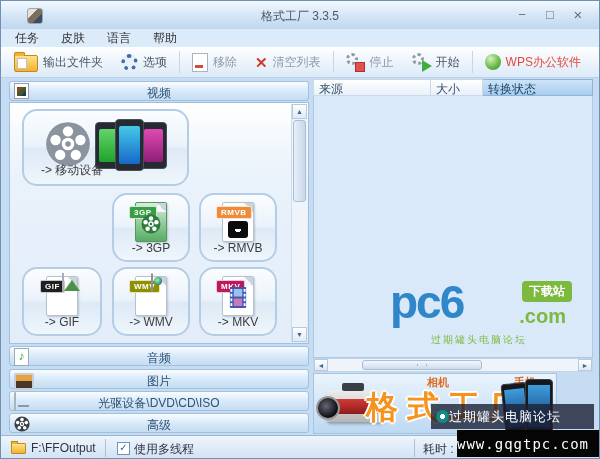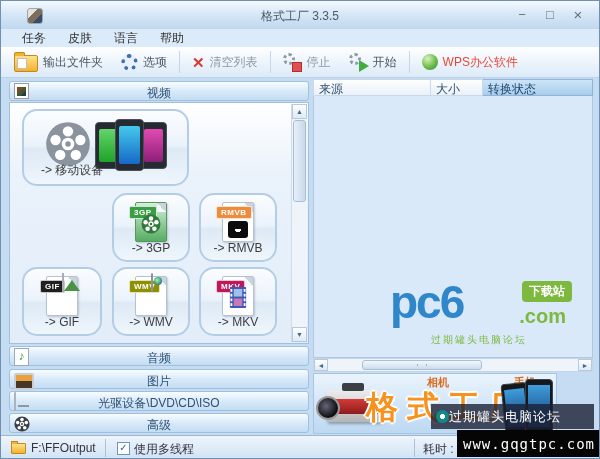--- a/index.html
+++ b/index.html
@@ -9,21 +9,21 @@
   .titlebar{position:absolute;left:0;top:0;right:0;height:28px;
             background:linear-gradient(#f3f9ff,#d8e8f7 45%,#bfd7ee);border-bottom:1px solid #a8c3dd;}
   .app-icon{position:absolute;left:26px;top:7px;width:14px;height:14px;border-radius:3px;
             background:linear-gradient(135deg,#e8e2d6 0 35%,#7a6f5d 35% 65%,#3d4c63 65%);border:1px solid #9aa6b5;}
   .win-title{position:absolute;left:0;right:0;top:7px;text-align:center;font-size:12px;color:#4c5a68;}
   .win-controls{position:absolute;right:14px;top:6px;display:flex;gap:14px;}
   .win-controls span{width:14px;text-align:center;font-size:13px;color:#6b6f75;cursor:default;line-height:15px;}
   .ctl-min::after{content:"−";} .ctl-max::after{content:"□";} .ctl-close::after{content:"×";font-size:15px;}
   
   .menubar{position:absolute;left:0;top:28px;right:0;height:18px;background:#dcebfa;
-           display:flex;align-items:center;padding-left:10px;}
+           display:flex;align-items:center;padding-left:3px;}
   .menu-item{font-size:12px;color:#333;padding:0 11px;}
   
   .toolbar{position:absolute;left:0;top:46px;right:0;height:30px;
            background:linear-gradient(#ffffff,#e9f2fb 60%,#dcebf9);border-bottom:1px solid #bcd2e8;
            display:flex;align-items:center;padding:0 4px;}
   .tb-btn{display:flex;align-items:center;gap:5px;padding:2px 9px;font-size:12px;color:#4a5866;}
   .tb-btn.dim{color:#8d9aa8;}
   .tb-sep{width:1px;height:22px;background:#c5d6e8;margin:0 3px;}
   .icon-folder{position:relative;width:22px;height:15px;background:linear-gradient(#ffe289,#f2b22f);
                border:1px solid #c08a1e;border-radius:2px;margin-top:3px;}
@@ -139,21 +139,21 @@
   .bph .scr{position:absolute;left:2px;right:2px;top:5px;bottom:5px;background:linear-gradient(#3f9ddc,#123a74);}
   .bph.a{left:0;top:6px;width:24px;height:48px;transform:rotate(-6deg);}
   .bph.b{right:2px;top:2px;width:26px;height:52px;}
   
   .wm-forum{position:absolute;left:430px;top:403px;width:163px;height:25px;z-index:40;
         background:rgba(28,33,52,.8);display:flex;align-items:center;padding-left:5px;box-sizing:border-box;}
   .wm-forum span.txt{color:#fff;font-size:13px;letter-spacing:1px;white-space:nowrap;}
   .wm-cd{width:13px;height:13px;border-radius:50%;flex:0 0 13px;
         background:radial-gradient(circle,#fff 0 25%,#0e8a8a 26% 75%,#dfe8ee 76%);}
   .wm-url{position:absolute;left:456px;top:429px;width:144px;height:27px;z-index:50;background:#050505;
-        display:flex;align-items:center;justify-content:center;}
+        display:flex;align-items:center;justify-content:flex-start;}
   .wm-url span{color:#fff;font-size:14px;letter-spacing:1px;font-family:"DejaVu Sans Mono",monospace;}
   
   .statusbar{position:absolute;left:0;right:0;top:434px;height:25px;
         background:linear-gradient(#eef5fc,#cfe1f3);border-top:1px solid #9ab8d4;}
   .sb-item{position:absolute;top:5px;font-size:12px;color:#334;white-space:nowrap;}
   .sb-folder{position:absolute;left:10px;top:7px;width:13px;height:9px;background:linear-gradient(#ffe289,#f2b22f);
         border:1px solid #c08a1e;border-radius:1px;}
   .sb-folder::before{content:"";position:absolute;left:-1px;top:-3px;width:5px;height:2px;background:#f2b22f;border:1px solid #c08a1e;border-bottom:none;}
   .sb-vsep{position:absolute;top:3px;width:1px;height:18px;background:#aac2da;}
   .sb-check{position:absolute;left:116px;top:6px;width:11px;height:11px;background:#fff;border:1px solid #6f94bd;
@@ -214,20 +214,24 @@
     <div class="tb-btn">
       <span class="icon-folder"></span>
       <span>输出文件夹</span>
     </div>
     <div class="tb-btn">
       <span class="icon-gear"></span>
       <span>选项</span>
     </div>
     <div class="tb-sep"></div>
     <div class="tb-btn dim">
+      <span class="icon-page"></span>
+      <span>移除</span>
+    </div>
+    <div class="tb-btn dim">
       <span class="icon-x">✕</span>
       <span>清空列表</span>
     </div>
     <div class="tb-sep"></div>
     <div class="tb-btn dim">
       <span class="icon-gearset">
           <i class="icon-stopmark"></i>
         </span>
       <span>停止</span>
     </div>

